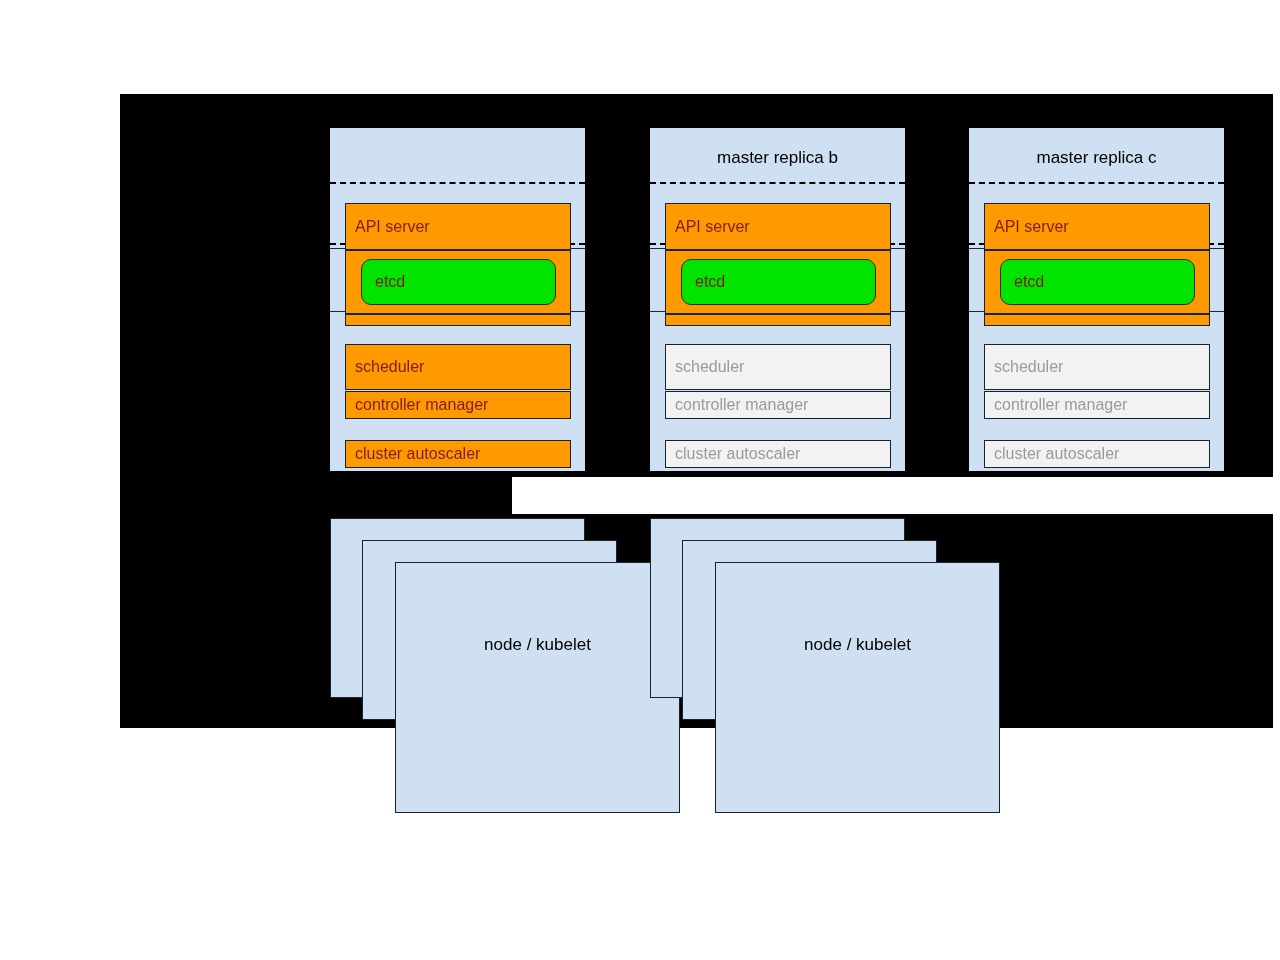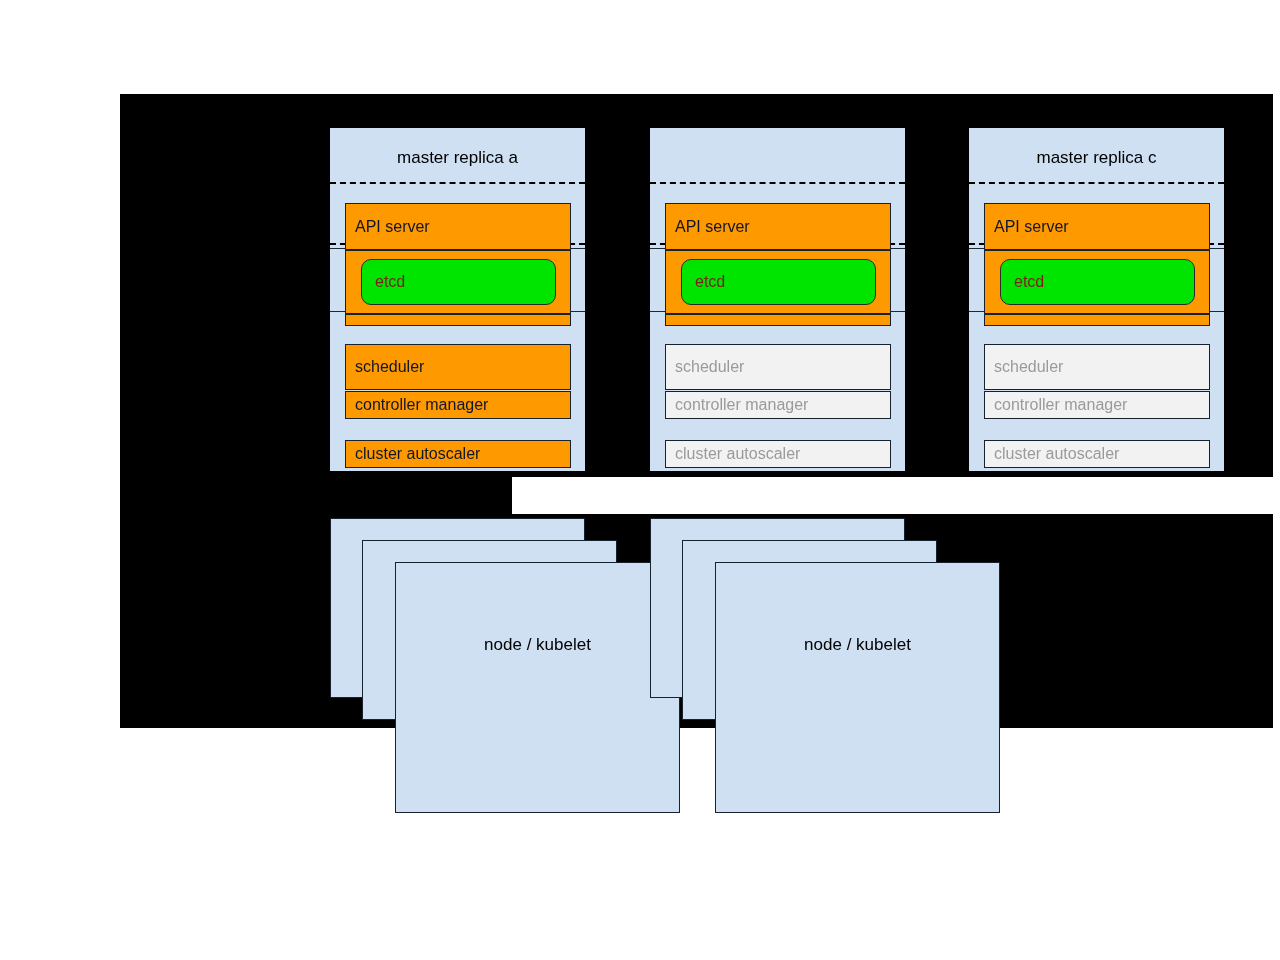--- a/index.html
+++ b/index.html
@@ -69,21 +69,21 @@
   .solid-rule.r2{ top:183px; }
 
   
   .comp-box{
     position:absolute;
     left:15px;
     width:226px;
     box-sizing:border-box;
     border:1px solid #16232f;
     font-size:16px;
-    color:#0f172a;
+    color:#7f1d1d;
     padding-left:9px;
     display:flex;
     align-items:center;
   }
   .comp-box.active{ background:#ff9900; }
   .comp-box.inactive{ background:#f2f2f2; color:#9a9a9a; }
 
   .box-apiserver{ top:75px;  height:47px; z-index:3; }
   .box-etcdwrap{  top:122px; height:64px; background:#ff9900;
                   border:1px solid #16232f; z-index:4;
@@ -147,39 +147,39 @@
 </head>
 <body>
 
 <div id="cluster-backdrop"></div>
 <div id="backdrop-notch"></div>
 
 <div id="node-rule-left" class="node-rule" style="top:638px;"></div>
 <div id="node-rule-right" class="node-rule" style="top:638px;"></div>
 
 <div id="replica-a" class="replica-card">
-  <div class="replica-title">master replica a</div>
   <div class="dash-sep top"></div>
 
   <div class="comp-box active box-apiserver">API server</div>
   <div class="dash-sep mid"></div>
   <div class="solid-rule r1"></div>
 
   <div class="box-etcdwrap">
     <div class="etcd-pill">etcd</div>
   </div>
   <div class="solid-rule r2"></div>
   <div class="comp-box active box-apifoot"></div>
 
   <div class="comp-box active box-scheduler">scheduler</div>
   <div class="comp-box active box-controller">controller manager</div>
   <div class="comp-box active box-autoscaler">cluster autoscaler</div>
 </div>
 
 <div id="replica-b" class="replica-card">
+  <div class="replica-title">master replica b</div>
   <div class="dash-sep top"></div>
 
   <div class="comp-box active box-apiserver">API server</div>
   <div class="dash-sep mid"></div>
   <div class="solid-rule r1"></div>
 
   <div class="box-etcdwrap">
     <div class="etcd-pill">etcd</div>
   </div>
   <div class="solid-rule r2"></div>

